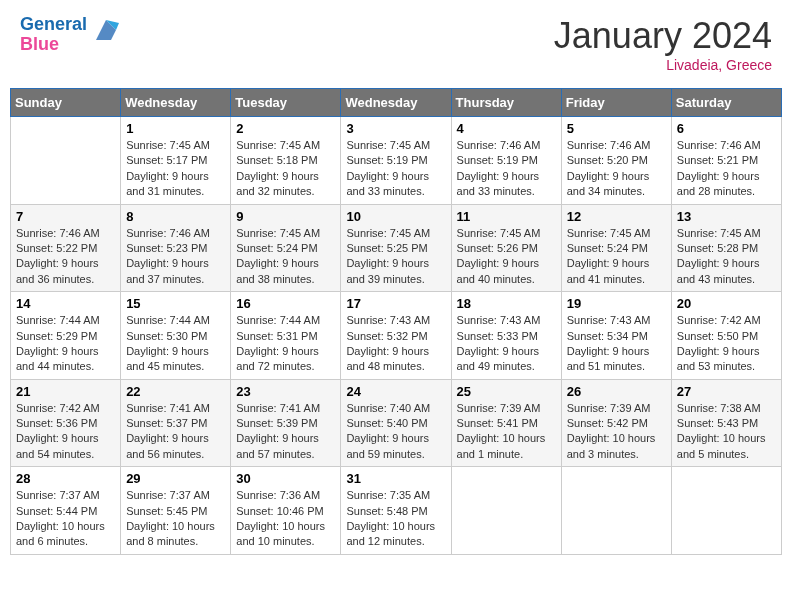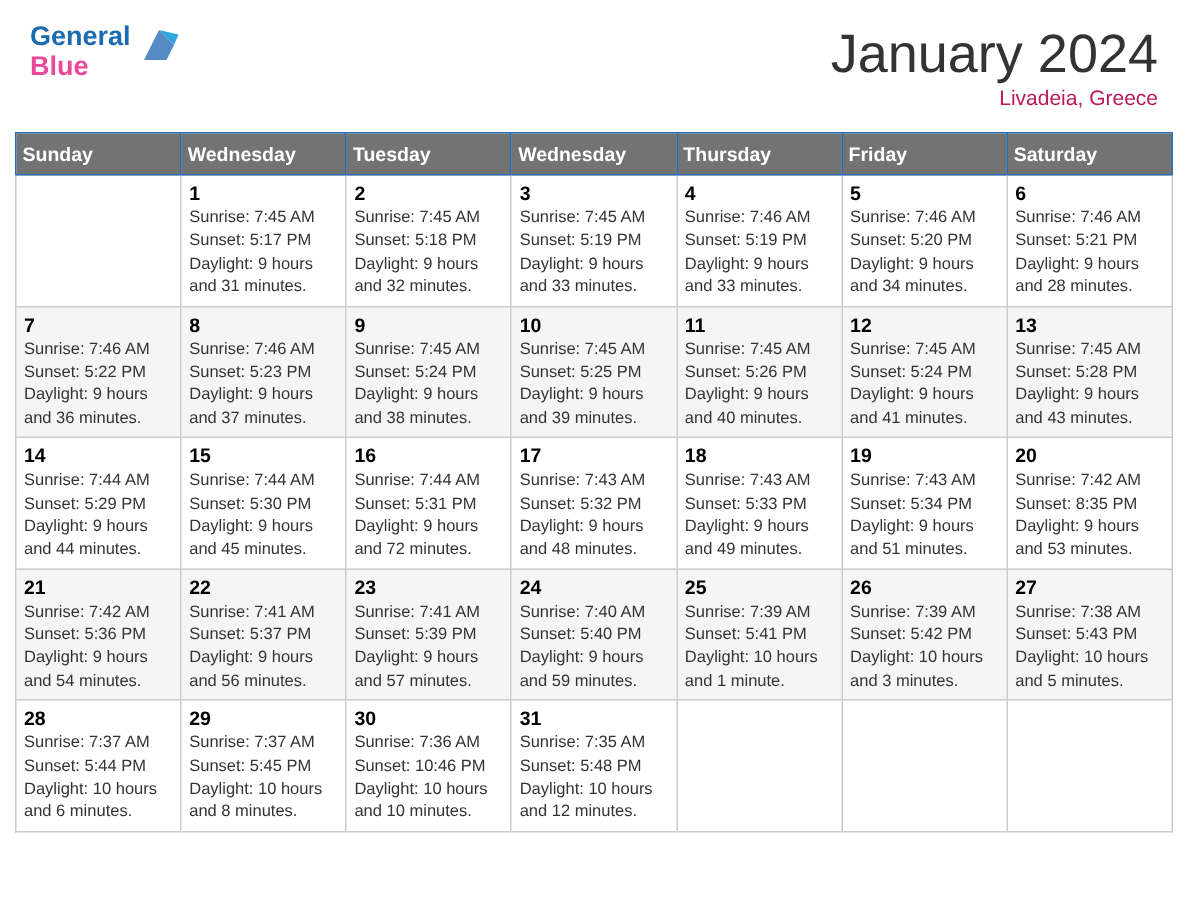--- a/index.html
+++ b/index.html
@@ -200,21 +200,21 @@
         <td>
           <span class="day-num">18</span>
           <div class="cell-content"><span>Sunrise: 7:43 AM</span><br><span>Sunset: 5:33 PM</span><br><span>Daylight: 9 hours and 49 minutes.</span></div>
         </td>
         <td>
           <span class="day-num">19</span>
           <div class="cell-content"><span>Sunrise: 7:43 AM</span><br><span>Sunset: 5:34 PM</span><br><span>Daylight: 9 hours and 51 minutes.</span></div>
         </td>
         <td>
           <span class="day-num">20</span>
-          <div class="cell-content"><span>Sunrise: 7:42 AM</span><br><span>Sunset: 8:35 PM</span><br><span>Daylight: 9 hours and 53 minutes.</span></div>
+          <div class="cell-content"><span>Sunrise: 7:42 AM</span><br><span>Sunset: 5:50 PM</span><br><span>Daylight: 9 hours and 53 minutes.</span></div>
         </td>
       </tr>
       <tr>
         <td>
           <span class="day-num">21</span>
           <div class="cell-content"><span>Sunrise: 7:42 AM</span><br><span>Sunset: 5:36 PM</span><br><span>Daylight: 9 hours and 54 minutes.</span></div>
         </td>
         <td>
           <span class="day-num">22</span>
           <div class="cell-content"><span>Sunrise: 7:41 AM</span><br><span>Sunset: 5:37 PM</span><br><span>Daylight: 9 hours and 56 minutes.</span></div>

